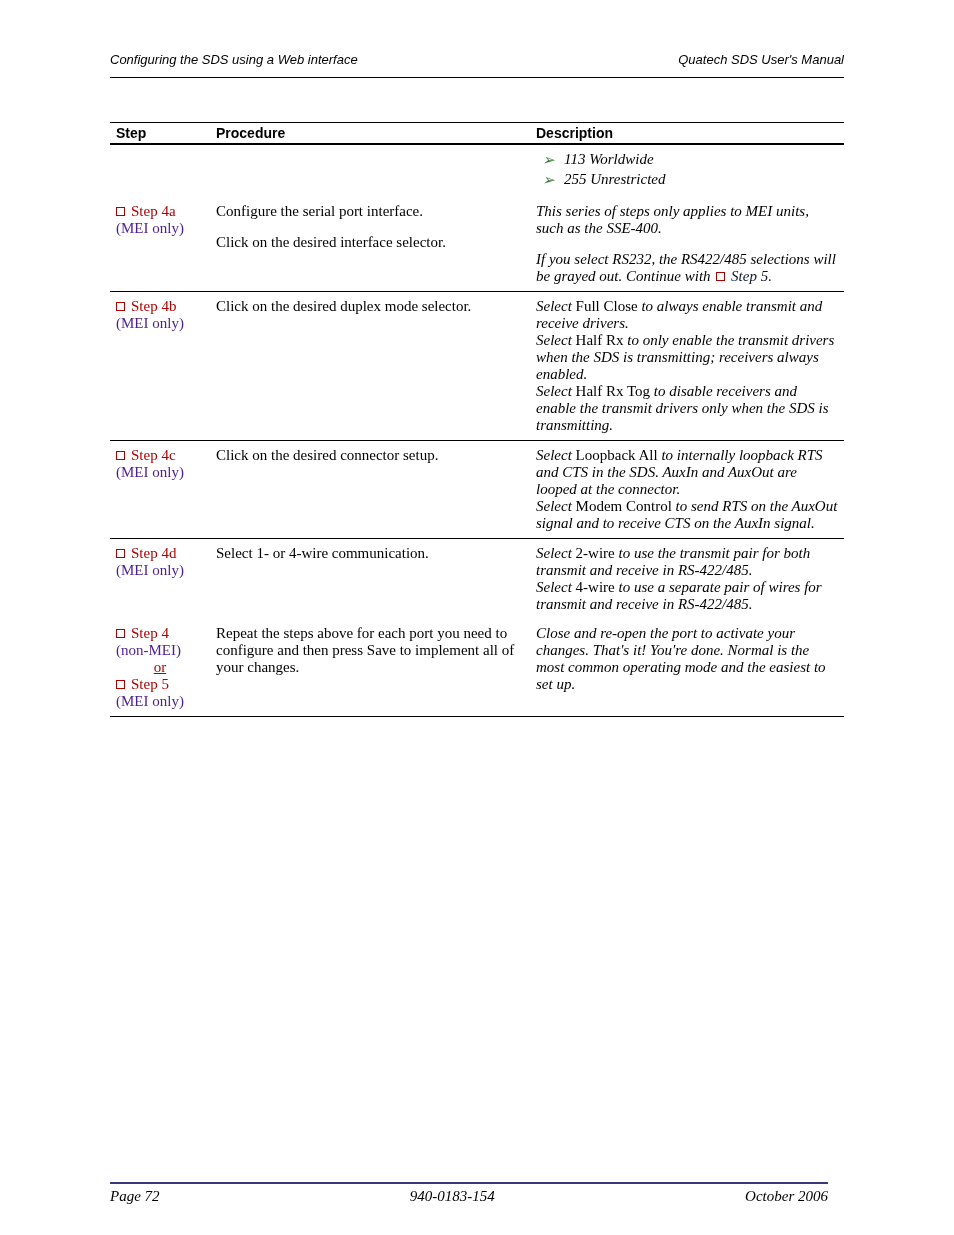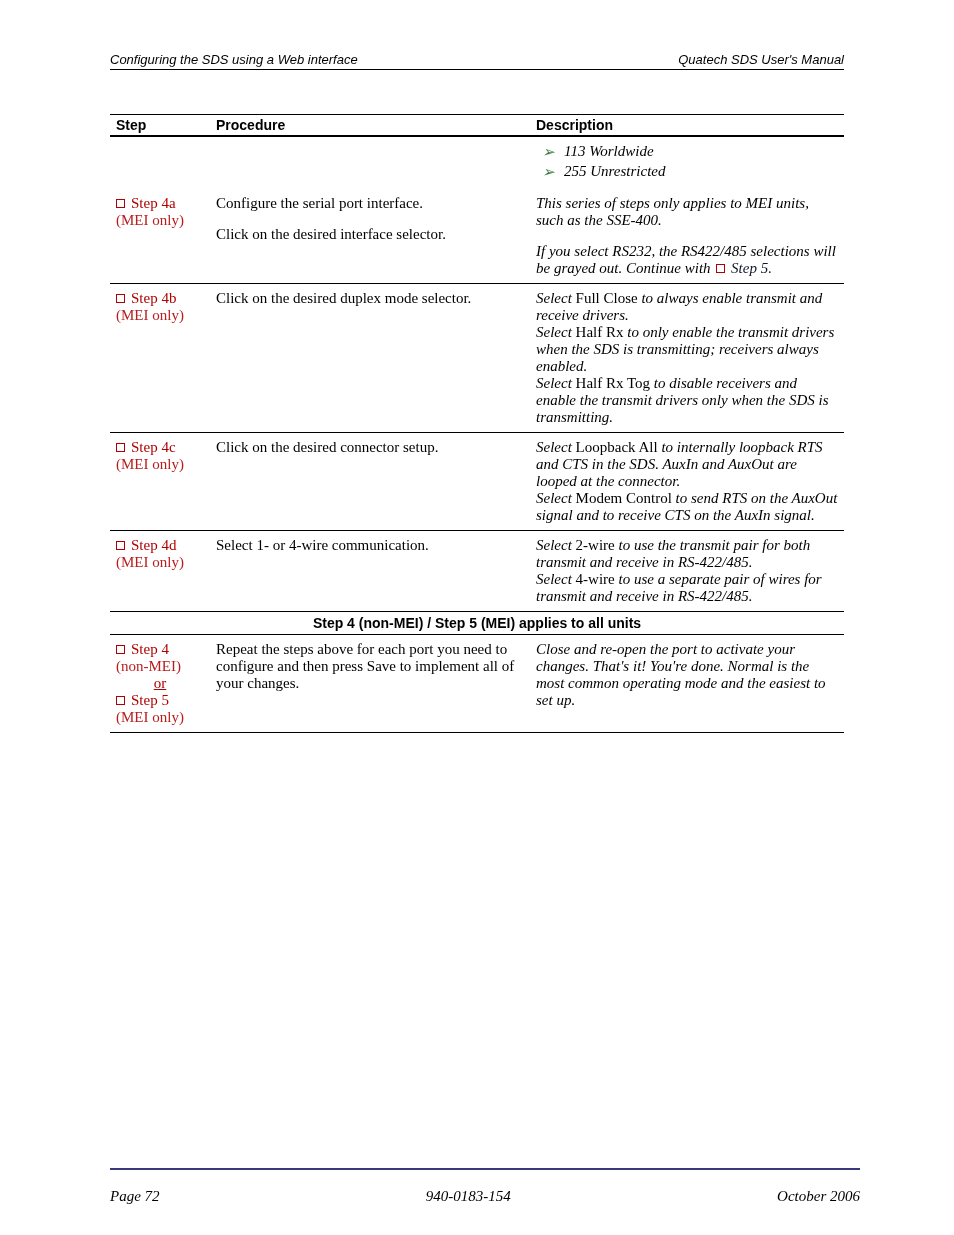--- a/index.html
+++ b/index.html
@@ -14,21 +14,21 @@
   .page {
     padding: 52px 110px 0 110px;
   }
   .header-row {
     display: flex;
     justify-content: space-between;
     font-style: italic;
     font-family: Arial, Helvetica, sans-serif;
     font-size: 13px;
     border-bottom: 1.5px solid #000;
-    padding-bottom: 2px;
+    padding-bottom: 10px;
     margin-bottom: 42px;
   }
   table.main {
     width: 100%;
     border-collapse: collapse;
     font-size: 15px;
     margin-top: 44px;
   }
   table.main th {
     font-family: Arial, Helvetica, sans-serif;
@@ -61,21 +61,21 @@
     border-top: 1px solid #000;
   }
   .row-border-bottom td {
     border-bottom: 1.5px solid #000;
   }
   .step-cell {
     color: #b00000;
     font-family: 'Century Schoolbook', Georgia, serif;
   }
   .step-sub {
-    color: #b91c1c;
+    color: #4c1d95;
     display: block;
   }
   .or-line {
     color: #b00000;
     display: block;
     text-align: center;
     text-decoration: underline;
   }
   .checkbox {
     display: inline-block;
@@ -103,23 +103,23 @@
   .desc-list {
     display: flex;
     align-items: flex-start;
     font-style: italic;
     margin-bottom: 2px;
   }
   .footer {
     position: absolute;
     bottom: 30px;
     left: 110px;
-    right: 94px;
+    right: 126px;
     border-top: 2px solid #3a3a7a;
-    padding-top: 18px;
+    padding-top: 4px;
     display: flex;
     justify-content: space-between;
     font-style: italic;
     font-family: 'Century Schoolbook', Georgia, serif;
     font-size: 15px;
   }
   .proc-block { margin-bottom: 14px; }
   .step5-link { color: #0f172a; }
 </style>
 </head>
@@ -209,23 +209,20 @@
           <span class="checkbox"></span><span>Step 4d</span>
           <span class="step-sub">(MEI only)</span>
         </td>
         <td>Select 1- or 4-wire communication.</td>
         <td class="italic">
           <span>Select </span><span style="font-style:normal">2-wire</span><span> to use the transmit pair for both transmit and receive in RS-422/485.</span><br>
           <span>Select </span><span style="font-style:normal">4-wire</span><span> to use a separate pair of wires for transmit and receive in RS-422/485.</span>
         </td>
       </tr>
 
-      <tr class="section-banner">
-        <td colspan="3">Step 4 (non-MEI) / Step 5 (MEI) applies to all units</td>
-      </tr>
 
       <tr class="row-border-bottom">
         <td class="step-cell">
           <span class="checkbox"></span><span>Step 4</span>
           <span class="step-sub">(non-MEI)</span>
           <span class="or-line">or</span>
           <span class="checkbox"></span><span>Step 5</span>
           <span class="step-sub">(MEI only)</span>
         </td>
         <td>Repeat the steps above for each port you need to configure and then press Save to implement all of your changes.</td>

